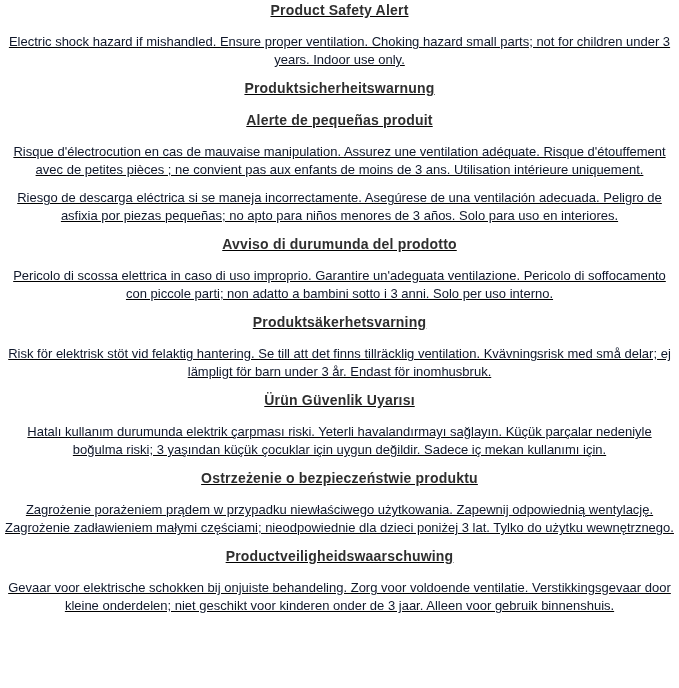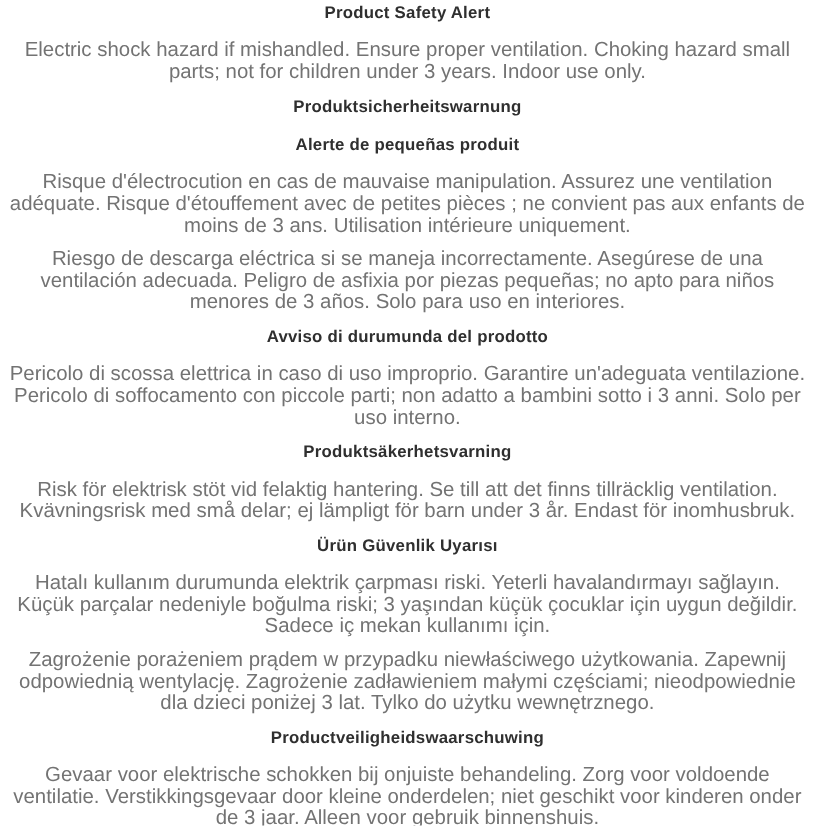--- a/index.html
+++ b/index.html
@@ -9,37 +9,38 @@
     height: 688px;
     background: #ffffff;
     font-family: "Liberation Sans", sans-serif;
     overflow: hidden;
   }
   .page {
     width: 679px;
     height: 688px;
     padding: 1px 4px 0 4px;
     overflow: hidden;
+    text-decoration: underline;
   }
   .alert-section { margin: 0; }
   .alert-heading {
     font-size: 14px;
     line-height: 18px;
     font-weight: 700;
     color: #2f2f2f;
     letter-spacing: 0.2px;
     text-align: center;
     margin: 0 0 14px 0;
     padding: 0;
   }
   .alert-body {
-    font-size: 17px;
+    font-size: 13px;
     line-height: 18px;
     font-weight: 400;
-    color: #737373;
+    color: #0f172a;
     text-align: center;
     margin: 0 0 10px 0;
     padding: 0;
   }
 </style>
 </head>
 <body>
 
 <div class="page">
 
@@ -70,20 +71,21 @@
     <h2 class="alert-heading">Produktsäkerhetsvarning</h2>
     <p class="alert-body">Risk för elektrisk stöt vid felaktig hantering. Se till att det finns tillräcklig ventilation. Kvävningsrisk med små delar; ej lämpligt för barn under 3 år. Endast för inomhusbruk.</p>
   </section>
 
   <section class="alert-section" lang="tr">
     <h2 class="alert-heading">Ürün Güvenlik Uyarısı</h2>
     <p class="alert-body">Hatalı kullanım durumunda elektrik çarpması riski. Yeterli havalandırmayı sağlayın. Küçük parçalar nedeniyle boğulma riski; 3 yaşından küçük çocuklar için uygun değildir. Sadece iç mekan kullanımı için.</p>
   </section>
 
   <section class="alert-section" lang="pl">
+    <h2 class="alert-heading">Ostrzeżenie o bezpieczeństwie produktu</h2>
     <p class="alert-body">Zagrożenie porażeniem prądem w przypadku niewłaściwego użytkowania. Zapewnij odpowiednią wentylację. Zagrożenie zadławieniem małymi częściami; nieodpowiednie dla dzieci poniżej 3 lat. Tylko do użytku wewnętrznego.</p>
   </section>
 
   <section class="alert-section" lang="nl">
     <h2 class="alert-heading">Productveiligheidswaarschuwing</h2>
     <p class="alert-body">Gevaar voor elektrische schokken bij onjuiste behandeling. Zorg voor voldoende ventilatie. Verstikkingsgevaar door kleine onderdelen; niet geschikt voor kinderen onder de 3 jaar. Alleen voor gebruik binnenshuis.</p>
   </section>
 
 </div>
 

